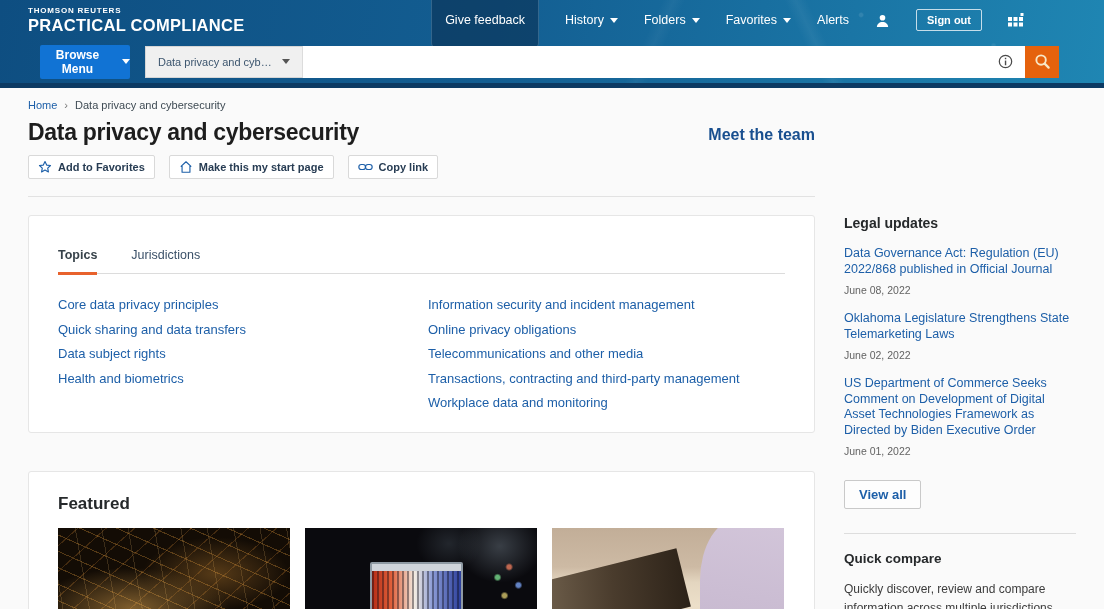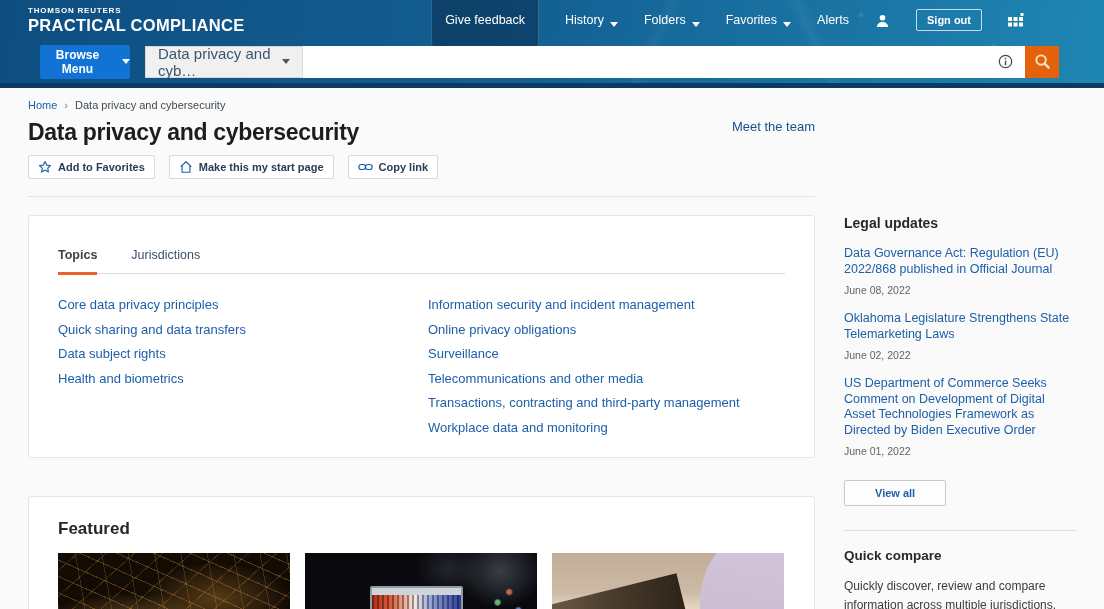--- a/index.html
+++ b/index.html
@@ -30,57 +30,57 @@
     padding:0 80px 0 28px;position:relative;z-index:1;
   }
   .logo{ line-height:1; color:#fff; }
   .logo-eyebrow{ font-size:8px;font-weight:700;letter-spacing:.8px;display:block; }
   .logo-product{ font-size:16.5px;font-weight:700;letter-spacing:.3px;display:block;margin-top:2px; }
   .top-nav{ margin-left:auto;display:flex;align-items:center;gap:26px;color:#fff;font-size:12.5px; }
   .give-feedback{
     background:rgba(9,44,76,.55);border:1px solid rgba(140,190,220,.3);
     border-radius:5px;padding:20px 13px;cursor:pointer;color:#fff;font-size:12.5px;
   }
-  .nav-item{ display:flex;align-items:flex-end;gap:6px;cursor:pointer;white-space:nowrap; }
+  .nav-item{ display:flex;align-items:center;gap:6px;cursor:pointer;white-space:nowrap; }
   .caret{ width:0;height:0;border-left:4px solid transparent;border-right:4px solid transparent;border-top:5px solid currentColor;display:inline-block; }
   .signout-btn{
     border:1px solid rgba(255,255,255,.75);border-radius:2px;background:transparent;
     color:#fff;font-size:11px;font-weight:700;padding:4px 10px;cursor:pointer;
   }
   .icon-btn{ display:flex;align-items:center;cursor:pointer; }
 
   
   .search-row{ height:43px;display:flex;align-items:center;padding-left:40px;position:relative;z-index:1; }
   .browse-btn{
     width:90px;height:34px;background:#1173d4;border:none;border-radius:2px;color:#fff;
     font-size:12px;font-weight:700;display:flex;align-items:center;justify-content:center;gap:7px;
     margin-right:15px;cursor:pointer;
   }
   .scope-select{
     width:158px;height:32px;background:#f0f0f0;border:1px solid #d6d6d6;border-right:1px solid #dcdcdc;
-    color:#3c556e;font-size:15px;display:flex;align-items:center;justify-content:space-between;
+    color:#3c556e;font-size:11px;display:flex;align-items:center;justify-content:space-between;
     padding:0 12px;cursor:pointer;
   }
   .scope-select .caret{ color:#555; }
   .search-input-wrap{ width:722px;height:32px;background:#fff;display:flex;align-items:center; }
   .search-input{ flex:1;height:100%;border:none;outline:none;font-size:13px;padding:0 12px;background:transparent; }
   .info-icon{ margin-right:12px;cursor:pointer;display:flex;align-items:center; }
   .search-btn{
     width:34px;height:32px;background:#e5620d;border:none;display:flex;align-items:center;justify-content:center;cursor:pointer;
   }
 
   
   .content-top{ width:787px;margin-left:28px; }
   .breadcrumb{ margin-top:11px;font-size:11px;display:flex;align-items:center;gap:7px; }
   .breadcrumb a{ color:#1d5fa8;text-decoration:none;cursor:pointer; }
   .crumb-sep{ color:#777;font-size:11px; }
   .crumb-current{ color:#3f4b54; }
   .title-row{ display:flex;justify-content:space-between;align-items:flex-start;margin-top:8px; }
   .page-title{ font-size:23px;font-weight:700;letter-spacing:-.3px;color:#1d1d1d; }
-  .meet-team{ font-size:13px;font-weight:400;color:#194f8f;text-decoration:none;cursor:pointer; }
+  .meet-team{ font-size:16px;font-weight:700;color:#194f8f;text-decoration:none;margin-top:7px;cursor:pointer; }
   .actions-row{ display:flex;gap:14px;margin-top:9px; }
   .action-btn{
     display:flex;align-items:center;gap:6px;background:#fff;border:1px solid #d9d9d9;border-radius:2px;
     font-size:11px;font-weight:700;color:#273c53;padding:4px 9px;cursor:pointer;
   }
   .hdivider{ border:none;border-top:1px solid #e2e2e2;margin-top:17px; }
 
   
   .columns{ display:flex;margin-left:28px;margin-top:18px; }
   .main-col{ width:787px; }
@@ -141,21 +141,21 @@
   .f3-sleeve{ position:absolute;right:-6%;top:-8%;width:42%;height:120%;background:linear-gradient(190deg,#d3c6da,#c3b4cc);border-radius:40% 0 0 40%; }
 
   
   .sidebar{ width:232px;margin-left:29px; }
   .sidebar-h{ font-size:14px;font-weight:700;color:#26292b; }
   .lu-item{ margin-top:15px;display:block; }
   .lu-link{ font-size:12.5px;line-height:15.5px;color:#1d5fa8;text-decoration:none;display:block;cursor:pointer; }
   .lu-date{ font-size:10.5px;color:#636363;margin-top:7px; }
   .view-all{
     margin-top:23px;background:#fdfdfd;border:1px solid #c9c9c9;border-radius:2px;
-    font-size:11px;font-weight:700;color:#1d5fa8;padding:6px 30px;cursor:pointer;
+    font-size:13px;font-weight:700;color:#1d5fa8;padding:6px 14px;cursor:pointer;
   }
   .side-divider{ border:none;border-top:1px solid #ddd;margin:24px 0 0; }
   .qc-h{ font-size:13.5px;font-weight:700;color:#26292b;margin-top:17px; }
   .qc-p{ font-size:12px;line-height:19px;color:#3c3c3c;margin-top:14px; }
 
   svg{ display:block; }
 </style>
 </head>
 <body>
 
@@ -283,21 +283,20 @@
       <div class="topic-cols">
         <div class="topic-col c1">
           <a class="topic-link">Core data privacy principles</a>
           <a class="topic-link">Quick sharing and data transfers</a>
           <a class="topic-link">Data subject rights</a>
           <a class="topic-link">Health and biometrics</a>
         </div>
         <div class="topic-col c2">
           <a class="topic-link">Information security and incident management</a>
           <a class="topic-link">Online privacy obligations</a>
-          <a class="topic-link">Surveillance</a>
           <a class="topic-link">Telecommunications and other media</a>
           <a class="topic-link">Transactions, contracting and third-party management</a>
           <a class="topic-link">Workplace data and monitoring</a>
         </div>
       </div>
     </div>
 
     <div class="card featured-card">
       <h2 class="featured-title">Featured</h2>
       <div class="featured-row">

